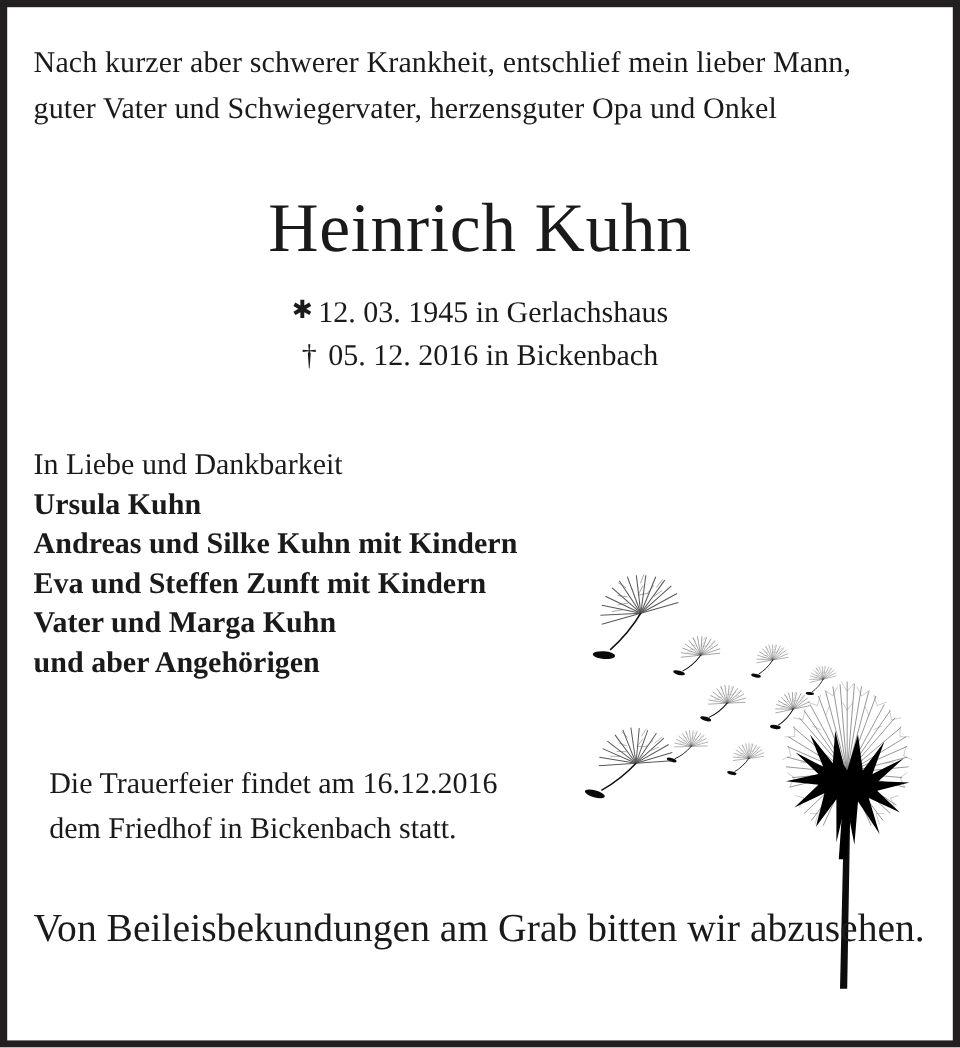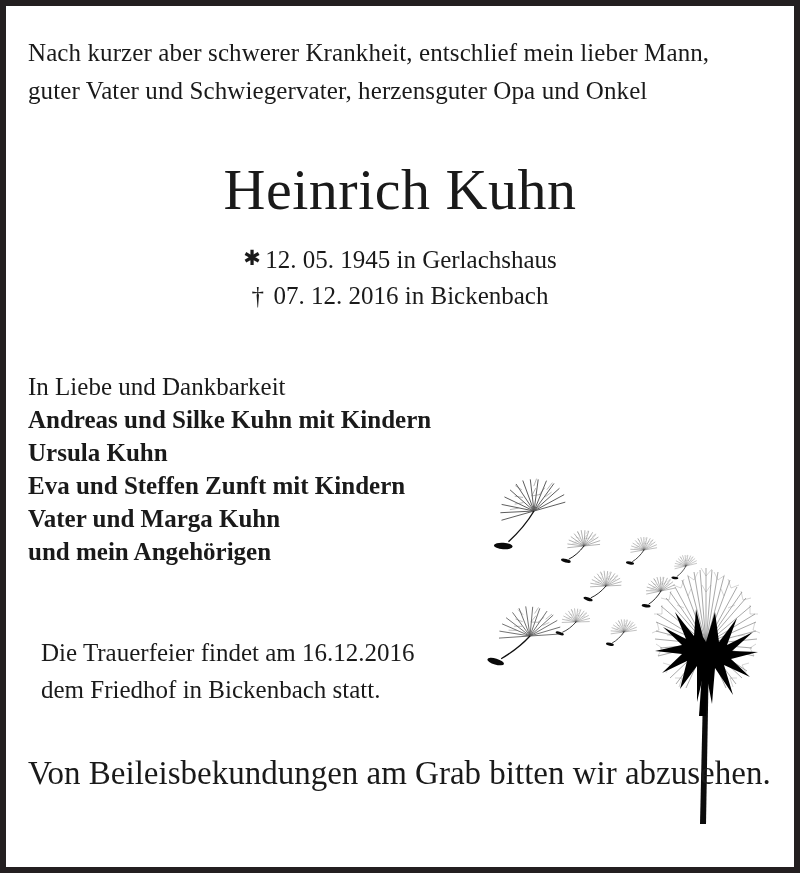--- a/index.html
+++ b/index.html
@@ -280,34 +280,34 @@
       <span class="line">Nach kurzer aber schwerer Krankheit, entschlief mein lieber Mann,</span>
       <span class="line">guter Vater und Schwiegervater, herzensguter Opa und Onkel</span>
     </p>
 
     <div class="name-block">
       <h1 class="deceased-name">Heinrich Kuhn</h1>
     </div>
 
     <div class="dates">
       <span class="date-row">
-        <span class="sym sym-star">✱</span><span>12. 05. 1945 in Gerlachshaus</span>
+        <span class="sym sym-star">✱</span><span>12. 03. 1945 in Gerlachshaus</span>
       </span>
       <span class="date-row">
-        <span class="sym sym-cross">†</span><span>07. 12. 2016 in Bickenbach</span>
+        <span class="sym sym-cross">†</span><span>05. 12. 2016 in Bickenbach</span>
       </span>
     </div>
 
     <div class="family">
       <span class="lead">In Liebe und Dankbarkeit</span>
+      <span class="member">Ursula Kuhn</span>
       <span class="member">Andreas und Silke Kuhn mit Kindern</span>
-      <span class="member">Ursula Kuhn</span>
       <span class="member">Eva und Steffen Zunft mit Kindern</span>
       <span class="member">Vater und Marga Kuhn</span>
-      <span class="member">und mein Angehörigen</span>
+      <span class="member">und aber Angehörigen</span>
     </div>
 
     <div class="ceremony">
       <span class="line">Die Trauerfeier findet am 16.12.2016</span>
       <span class="line">dem Friedhof in Bickenbach statt.</span>
     </div>
 
     <div class="closing">Von Beileisbekundungen am Grab bitten wir abzusehen.</div>
 
   </div>

